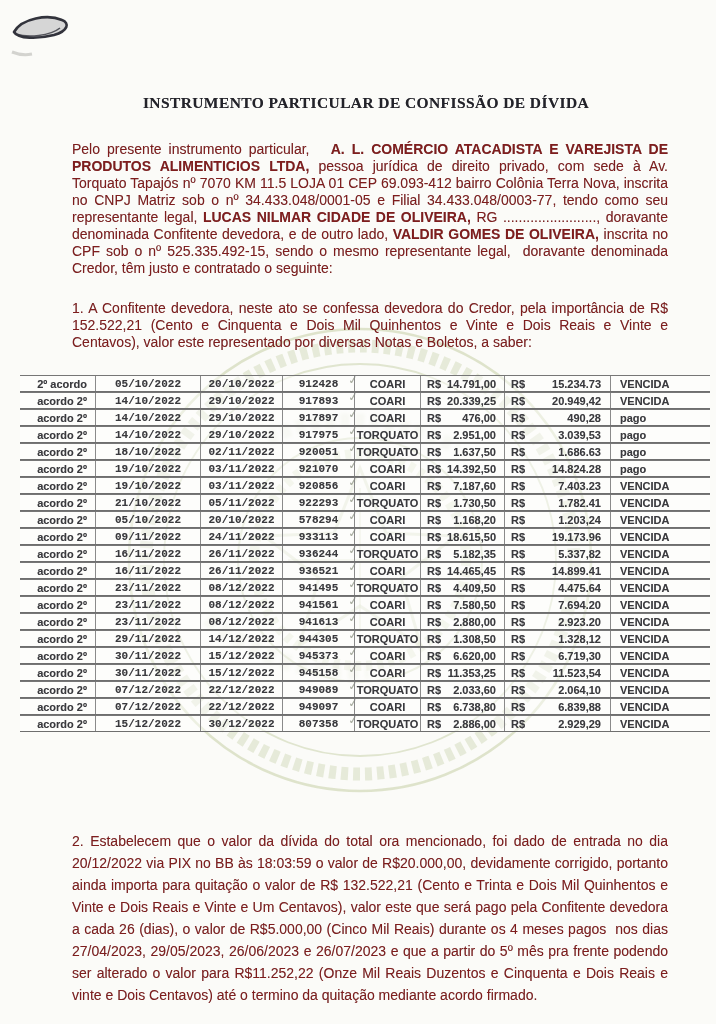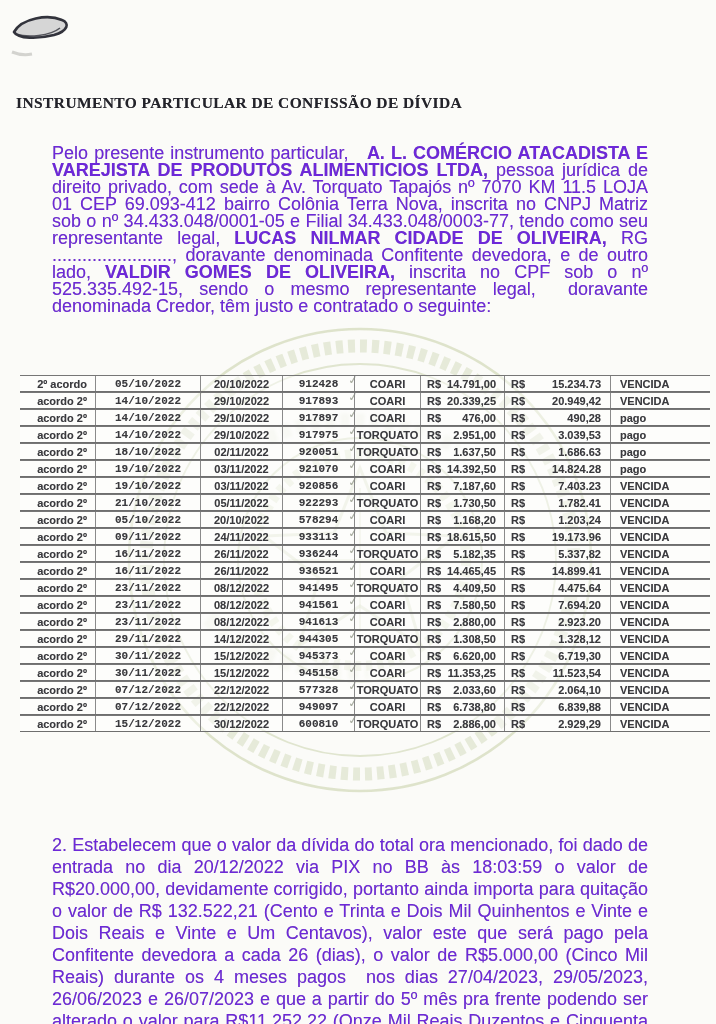--- a/index.html
+++ b/index.html
@@ -19,33 +19,34 @@
     filter:blur(0.7px);
     pointer-events:none;
   }
   .watermark-2{
     position:absolute;left:118px;top:318px;width:484px;height:484px;
     pointer-events:none;opacity:.5;filter:blur(1.4px);
   }
   
   .doc-title{
     position:absolute;top:84px;left:16px;right:0;
+    text-align:center;
     font-family:"Liberation Serif", serif;
     font-weight:bold;
     font-size:15.5px;
     letter-spacing:.4px;
     color:#23232a;
     text-shadow:0 0 .5px rgba(30,30,40,.45);
   }
   .para{
-    position:absolute;left:52px;width:596px;
-    font-size:18px;line-height:17px;
+    position:absolute;left:72px;width:596px;
+    font-size:14px;line-height:17px;
     text-align:justify;
     white-space:pre-wrap;
-    color:#6d28d9;
+    color:#7f1d1d;
     text-shadow:0 0 .4px rgba(40,40,45,.35);
   }
   .para .b{font-weight:bold;}
   .intro{top:127px;}
   .clause-1{top:286px;}
   .clause-2{top:816px;line-height:22px;}
   
   .debt-table{position:absolute;top:375px;left:20px;width:690px;}
   .row{
     display:flex;align-items:center;
@@ -54,21 +55,21 @@
     border-bottom:1px solid #6e6e6e;
     margin-bottom:0;
     background:rgba(255,255,255,.45);
     font-size:11px;font-weight:bold;color:#3a3a3e;
     text-shadow:0 0 .4px rgba(40,40,45,.3);
   }
   .row>div{height:100%;display:flex;align-items:center;justify-content:center;box-sizing:border-box;position:relative;}
   .row>div+div{border-left:1px solid #8a8a8a;}
   .c-acordo{width:75px;justify-content:flex-end!important;padding-right:8px;}
   .c-emissao{width:105px;font-family:Liberation Mono, monospace;}
-  .c-venc{width:82px;}
+  .c-venc{width:82px;font-family:Liberation Mono, monospace;}
   .c-nota{width:72px;font-family:Liberation Mono, monospace;}
   .c-praca{width:66px;font-size:11px;}
   .c-val{width:84px;justify-content:space-between!important;padding:0 8px 0 6px;}
   .c-valc{width:106px;justify-content:space-between!important;padding:0 9px 0 6px;}
   .c-status{flex:1;justify-content:flex-start!important;padding-left:9px;}
   .check{
     position:absolute;right:-3px;top:-4px;
     color:#a2a898;font-weight:normal;font-size:13px;
     transform:rotate(-6deg);opacity:.9;
   }
@@ -99,20 +100,21 @@
   <svg class="pen-mark" viewBox="0 0 80 50" aria-hidden="true">
     <path d="M6,22 C14,8 40,4 54,10 C62,13 60,21 46,25 C30,29 10,29 6,22 Z" fill="rgba(50,51,60,0.18)" stroke="#32333c" stroke-width="2.6" stroke-linejoin="round"></path>
     <path d="M8,24 C20,28 42,26 52,18" fill="none" stroke="#32333c" stroke-width="1.6" opacity="0.8"></path>
     <path d="M4,42 q10,4 20,2" fill="none" stroke="#b9b9b4" stroke-width="3" opacity="0.6"></path>
   </svg>
 
   <h1 class="doc-title">INSTRUMENTO PARTICULAR DE CONFISSÃO DE DÍVIDA</h1>
 
   <p class="para intro"><span>Pelo presente instrumento particular,   </span><span class="b">A. L. COMÉRCIO ATACADISTA E VAREJISTA DE PRODUTOS ALIMENTICIOS LTDA,</span><span> pessoa jurídica de direito privado, com sede à Av. Torquato Tapajós nº 7070 KM 11.5 LOJA 01 CEP 69.093-412 bairro Colônia Terra Nova, inscrita no CNPJ Matriz sob o nº 34.433.048/0001-05 e Filial 34.433.048/0003-77, tendo como seu representante legal, </span><span class="b">LUCAS NILMAR CIDADE DE OLIVEIRA,</span><span> RG ........................, doravante denominada Confitente devedora, e de outro lado, </span><span class="b">VALDIR GOMES DE OLIVEIRA,</span><span> inscrita no CPF sob o nº 525.335.492-15, sendo o mesmo representante legal,  doravante denominada Credor, têm justo e contratado o seguinte:</span></p>
 
+  <p class="para clause-1">1. A Confitente devedora, neste ato se confessa devedora do Credor, pela importância de R$ 152.522,21 (Cento e Cinquenta e Dois Mil Quinhentos e Vinte e Dois Reais e Vinte e Centavos), valor este representado por diversas Notas e Boletos, a saber:</p>
 
   <div class="debt-table">
   <div class="row">
     <div class="c-acordo">2º acordo</div>
     <div class="c-emissao">05/10/2022</div>
     <div class="c-venc">20/10/2022</div>
     <div class="c-nota">
       <span>912428</span>
       <span class="check">✓</span>
     </div>
@@ -466,21 +468,21 @@
       <span>11.523,54</span>
     </div>
     <div class="c-status">VENCIDA</div>
   </div>
 
   <div class="row">
     <div class="c-acordo">acordo 2º</div>
     <div class="c-emissao">07/12/2022</div>
     <div class="c-venc">22/12/2022</div>
     <div class="c-nota">
-      <span>577328</span>
+      <span>949089</span>
       <span class="check">✓</span>
     </div>
     <div class="c-praca">TORQUATO</div>
     <div class="c-val">
       <span>R$</span>
       <span>2.033,60</span>
     </div>
     <div class="c-valc">
       <span>R$</span>
       <span>2.064,10</span>
@@ -506,21 +508,21 @@
       <span>6.839,88</span>
     </div>
     <div class="c-status">VENCIDA</div>
   </div>
 
   <div class="row">
     <div class="c-acordo">acordo 2º</div>
     <div class="c-emissao">15/12/2022</div>
     <div class="c-venc">30/12/2022</div>
     <div class="c-nota">
-      <span>600810</span>
+      <span>807358</span>
       <span class="check">✓</span>
     </div>
     <div class="c-praca">TORQUATO</div>
     <div class="c-val">
       <span>R$</span>
       <span>2.886,00</span>
     </div>
     <div class="c-valc">
       <span>R$</span>
       <span>2.929,29</span>

